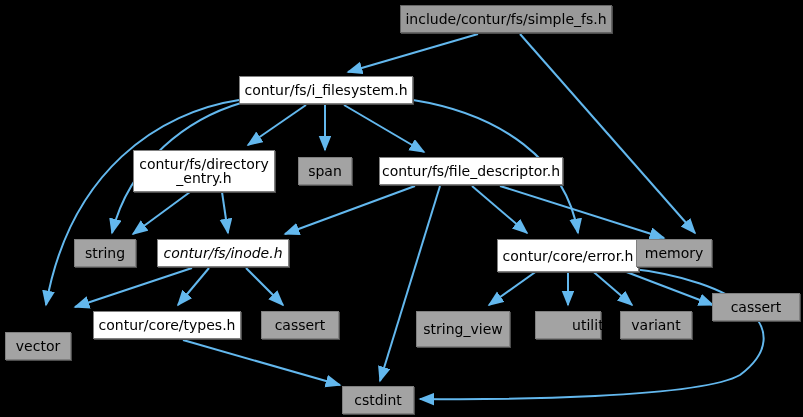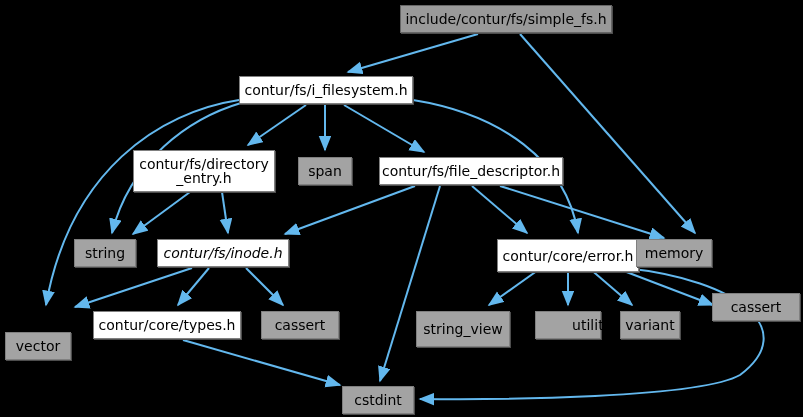--- a/index.html
+++ b/index.html
@@ -59,17 +59,17 @@
       <div class="node prj" style="left: 379px; top: 157px; width: 184px; height: 28px;">contur/fs/file_descriptor.h</div>
       <div class="node sys" style="left: 74px; top: 239px; width: 62px; height: 28px;">string</div>
       <div class="node prj" style="left: 157px; top: 239px; width: 132px; height: 28px; font-style: italic;">contur/fs/inode.h</div>
       <div class="node prj" style="left: 497px; top: 239px; width: 142px; height: 33px;">contur/core/error.h</div>
       <div class="node sys" style="left: 636px; top: 239px; width: 76px; height: 28px;">memory</div>
       <div class="node sys" style="left: 5px; top: 311px; width: 66px; height: 28px; margin-top: 21px;">vector</div>
       <div class="node prj" style="left: 93px; top: 311px; width: 148px; height: 28px;">contur/core/types.h</div>
       <div class="node sys" style="left: 261px; top: 311px; width: 78px; height: 28px;">cassert</div>
       <div class="node sys" style="left: 416px; top: 311px; width: 94px; height: 36px;">string_view</div>
       <div class="node sys" style="left: 535px; top: 311px; width: 66px; height: 28px; padding-left: 48px;">utility</div>
-      <div class="node sys" style="left: 620px; top: 311px; width: 60px; height: 28px;">variant</div>
+      <div class="node sys" style="left: 620px; top: 311px; width: 72px; height: 28px;">variant</div>
       <div class="node sys" style="left: 712px; top: 293px; width: 88px; height: 28px;">cassert</div>
       <div class="node sys" style="left: 342px; top: 386px; width: 72px; height: 28px;">cstdint</div>
     </div>
 </div>
 
 </body></html>

